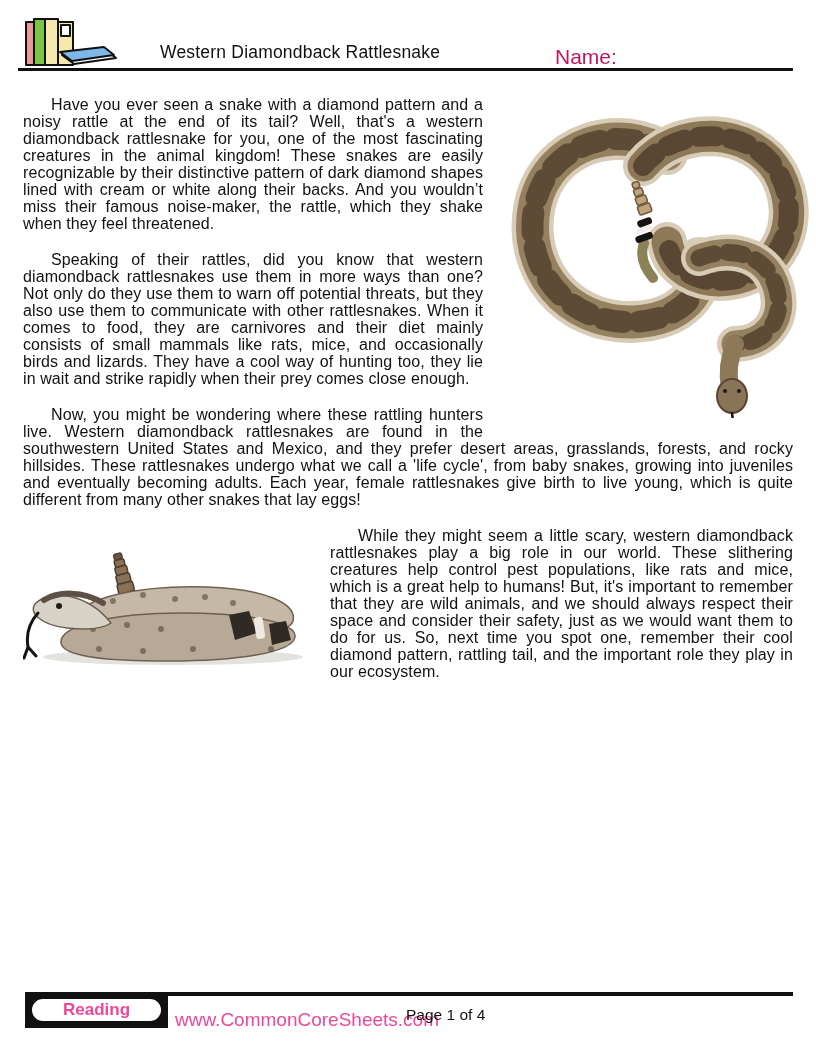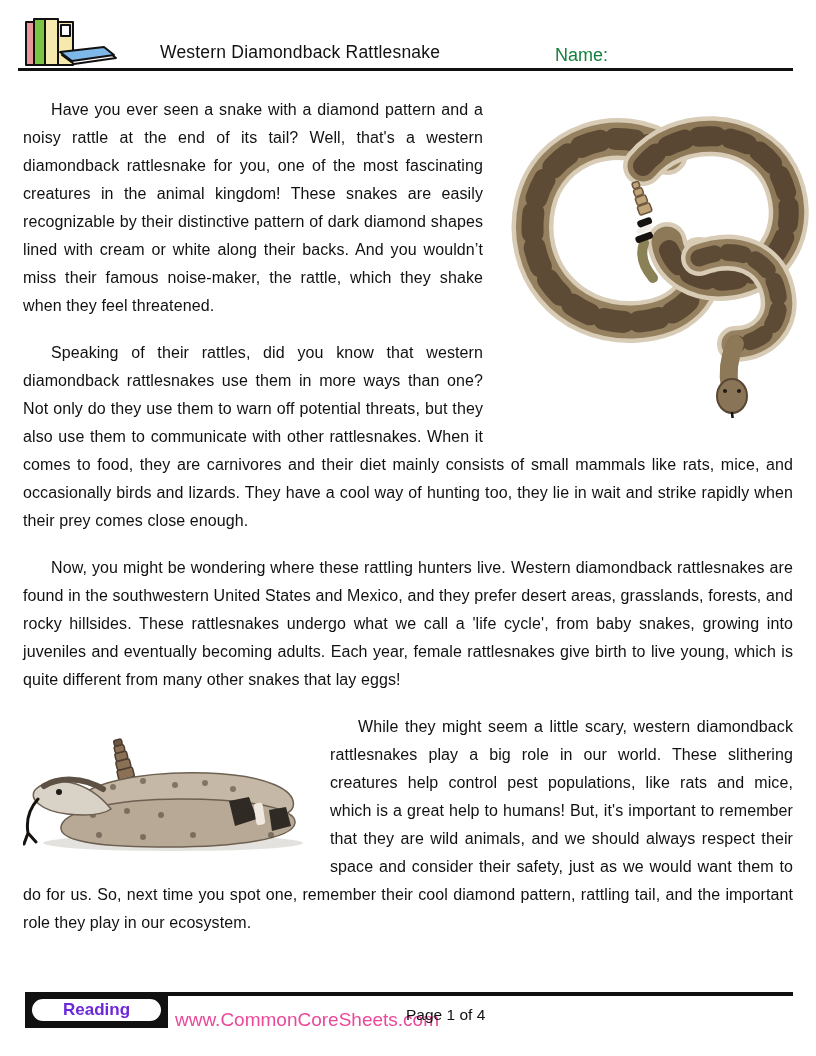--- a/index.html
+++ b/index.html
@@ -17,31 +17,31 @@
   
   .logo { position:absolute; left:22px; top:13px; }
   .page-title {
     position:absolute; left:160px; top:42px; width:350px;
     text-align:left;
     font-size:17.5px; letter-spacing:0.2px; color:#111;
     white-space:nowrap;
   }
   .name-label {
     position:absolute; left:555px; top:45px;
-    font-size:18px; color:#15803d;
+    font-size:21px; color:#be185d;
   }
   .header-rule {
     position:absolute; left:18px; right:23px; top:68px; height:3px;
     background:#111;
   }
 
   
   .content {
     position:absolute; left:23px; right:23px; top:96px;
-    font-size:16px; line-height:28px;
+    font-size:16px; line-height:17px;
     text-align:justify;
     letter-spacing:0.1px;
   }
   .content p { text-indent:28px; margin:0 0 19px 0; }
   .content p:last-child { margin-bottom:0; }
 
   figure.img-top {
     float:right;
     width:310px; height:322px;
     margin:0 -18px 6px 18px;
@@ -58,21 +58,21 @@
     background:#111;
   }
   .badge-box {
     position:absolute; left:25px; top:992px; width:143px; height:36px;
     background:#111;
   }
   .badge-pill {
     position:absolute; left:5px; top:5px; width:133px; height:26px;
     background:#fff; border:2.5px solid #111; border-radius:13px;
     display:flex; align-items:center; justify-content:center;
-    font-size:17px; font-weight:bold; color:#6d28d9;
+    font-size:17px; font-weight:bold; color:#ec4899;
   }
   .website {
     position:absolute; left:175px; top:1009px;
     font-size:19px; color:#ec4899;
   }
   .page-indicator {
     position:absolute; left:406px; top:1006px;
     font-size:15.5px; color:#111;
   }
 </style>

